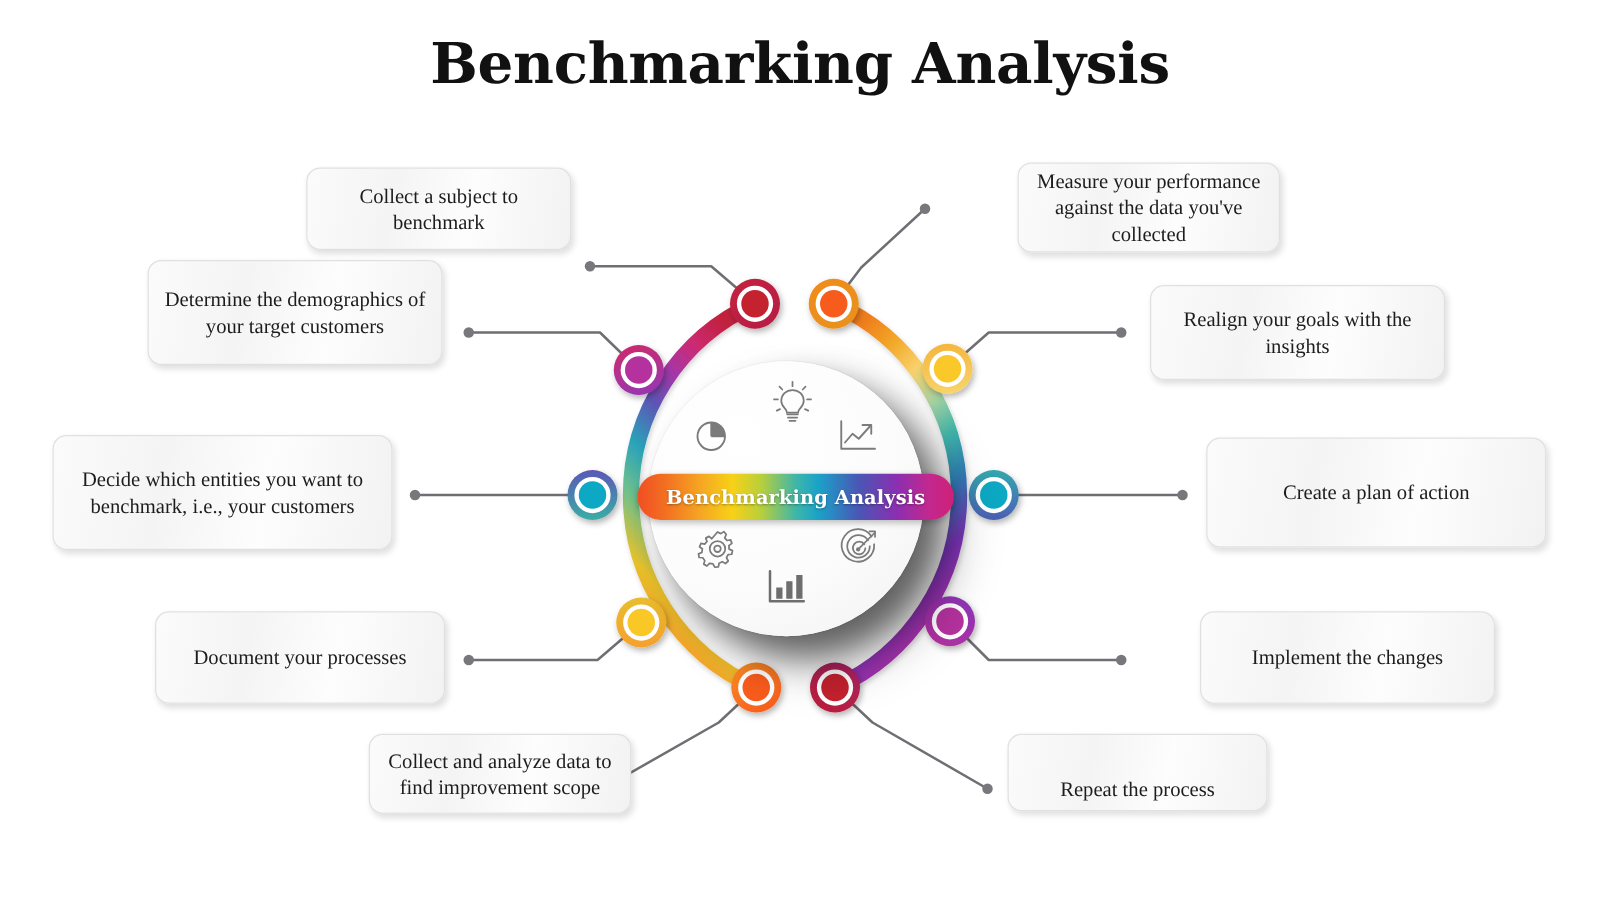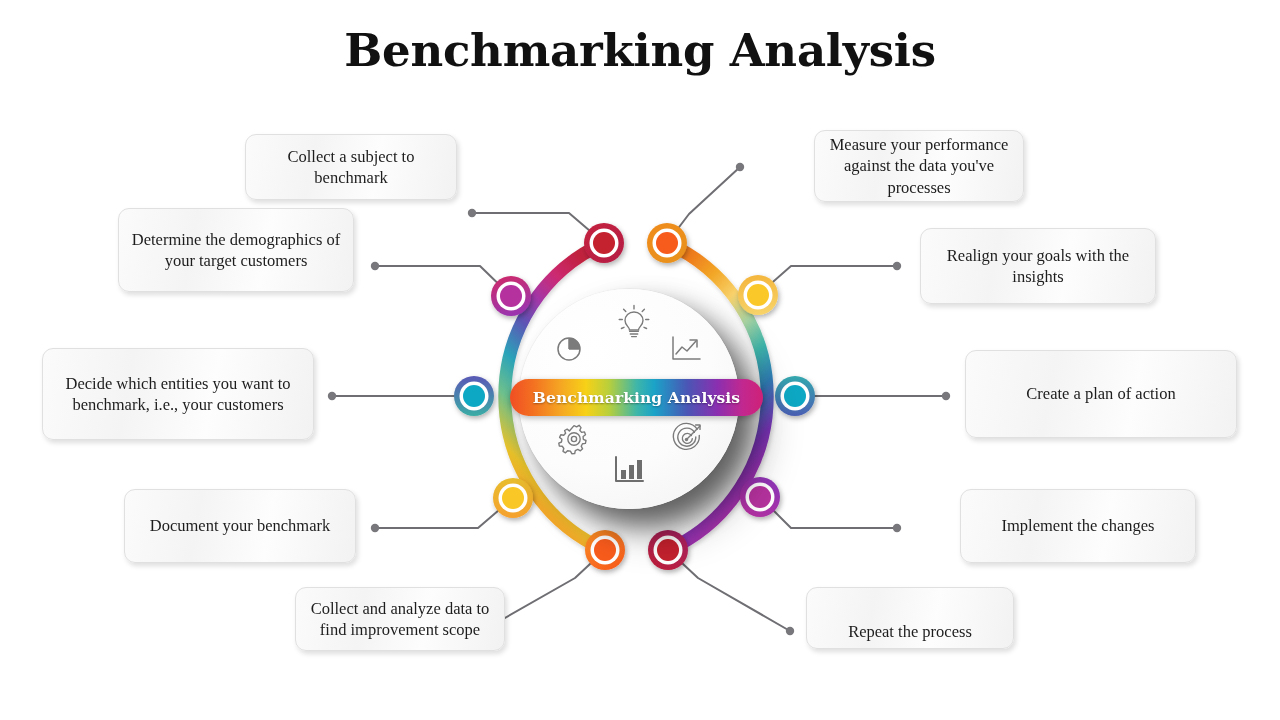--- a/index.html
+++ b/index.html
@@ -311,27 +311,27 @@
       <div class="callout" style="left: 245px; top: 134px; width: 212px; height: 66px;">
         <span>Collect a subject to benchmark</span>
       </div>
       <div class="callout" style="left: 118px; top: 208px; width: 236px; height: 84px;">
         <span>Determine the demographics of your target customers</span>
       </div>
       <div class="callout" style="left: 42px; top: 348px; width: 272px; height: 92px;">
         <span>Decide which entities you want to benchmark, i.e., your customers</span>
       </div>
       <div class="callout" style="left: 124px; top: 489px; width: 232px; height: 74px;">
-        <span>Document your benchmark</span>
+        <span>Document your processes</span>
       </div>
       <div class="callout" style="left: 247px; top: 587px; width: 210px; height: 64px; margin-left: 48px;">
         <span>Collect and analyze data to find improvement scope</span>
       </div>
       <div class="callout" style="left: 814px; top: 130px; width: 210px; height: 72px;">
-        <span>Measure your performance against the data you've processes</span>
+        <span>Measure your performance against the data you've collected</span>
       </div>
       <div class="callout" style="left: 920px; top: 228px; width: 236px; height: 76px;">
         <span>Realign your goals with the insights</span>
       </div>
       <div class="callout" style="left: 965px; top: 350px; width: 272px; height: 88px;">
         <span>Create a plan of action</span>
       </div>
       <div class="callout" style="left: 920px; top: 489px; width: 236px; height: 74px; margin-left: 40px;">
         <span>Implement the changes</span>
       </div>

